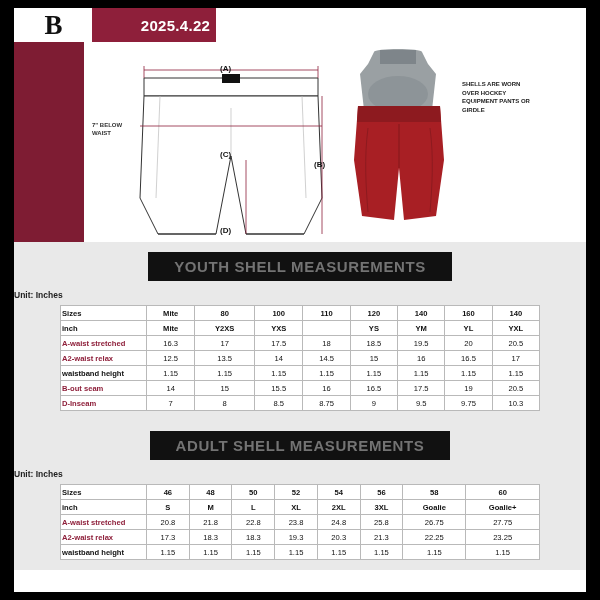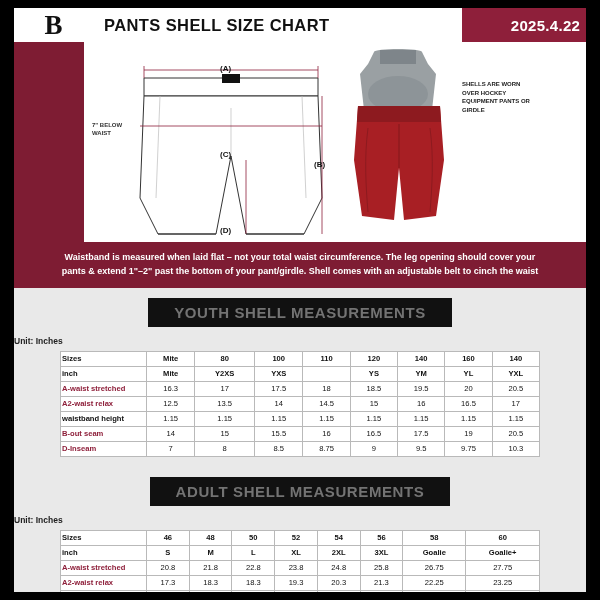--- a/index.html
+++ b/index.html
@@ -170,21 +170,20 @@
 </head>
 <body>
 
 <div class="page">
  <div class="inner">
 
   <div class="header">
     <div class="logo-cell">
       <span class="logo-b">B</span>
     </div>
-    <div class="title-cell">PANTS SHELL SIZE CHART</div>
     <div class="date-cell">2025.4.22</div>
   </div>
 
   <div class="diagram">
     <div class="left-bar-notch"></div>
 
     <div class="measure-note">7" BELOW WAIST</div>
 
     <svg class="shorts-svg" width="210" height="190" viewBox="0 0 210 190">
 
@@ -228,21 +227,20 @@
         <path d="M14,58 L96,58 L97,74 L13,74 Z" fill="#8d1a1f"></path>
         <path d="M55,120 L55,76" stroke="#8d1a1f" stroke-width="1.4" fill="none"></path>
         <path d="M24,80 C20,110 22,140 24,164" stroke="#8d1a1f" stroke-width="1" fill="none"></path>
         <path d="M86,80 C90,110 88,140 86,164" stroke="#8d1a1f" stroke-width="1" fill="none"></path>
       </svg>
     </div>
 
     <div class="photo-note">SHELLS ARE WORN OVER HOCKEY EQUIPMENT PANTS OR GIRDLE</div>
   </div>
 
-  <div class="callout">Waistband is measured when laid flat – not your total waist circumference. The leg opening should cover your pants &amp; extend 1"–2" past the bottom of your pant/girdle. Shell comes with an adjustable belt to cinch the waist</div>
 
   <div class="section-band">
     <span class="section-title">YOUTH SHELL MEASUREMENTS</span>
   </div>
   <div class="unit">Unit: Inches</div>
   <div class="table-wrap">
     <table>
       <tbody id="youth-body">
             <tr>
               <th class="rowhead">Sizes</th>

